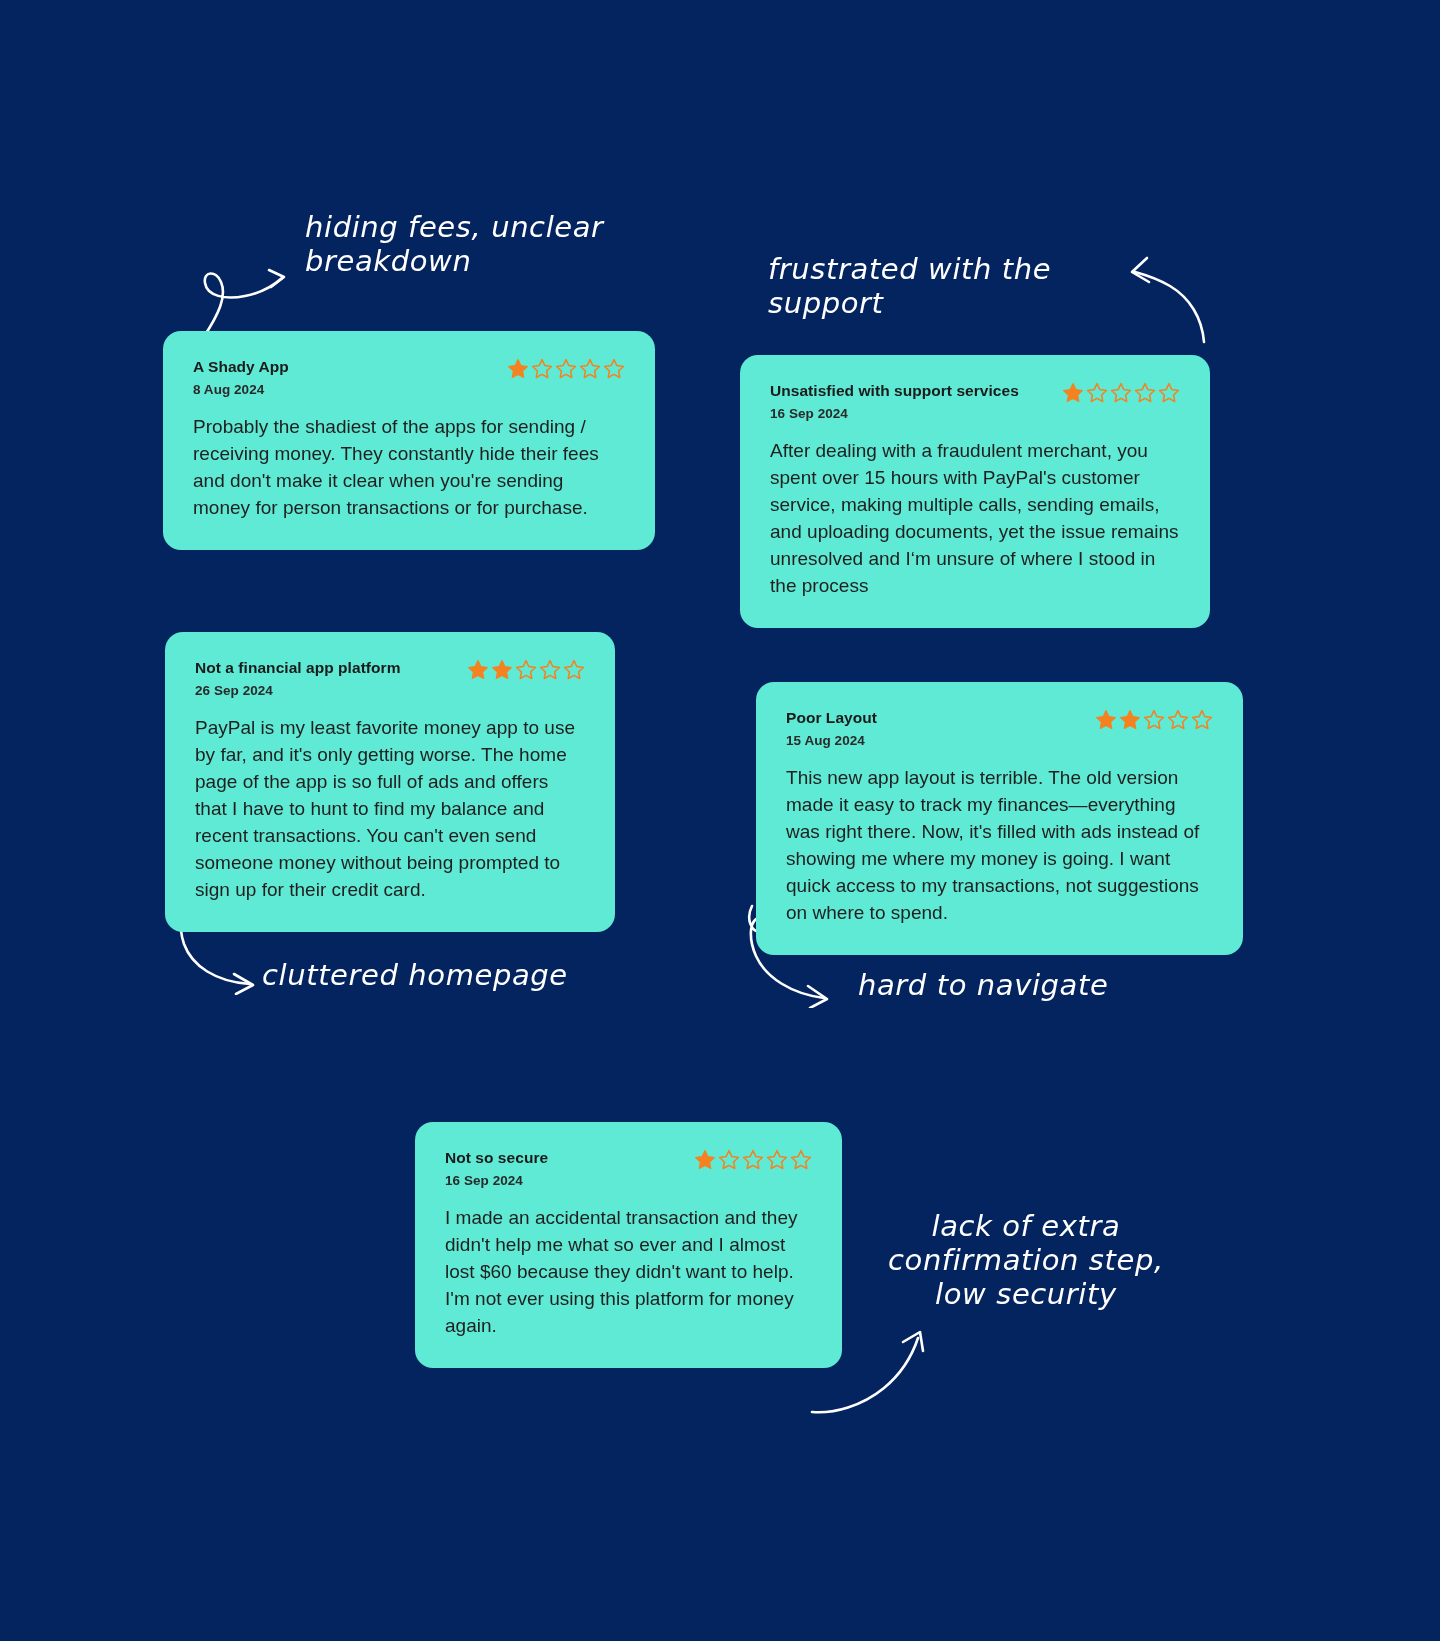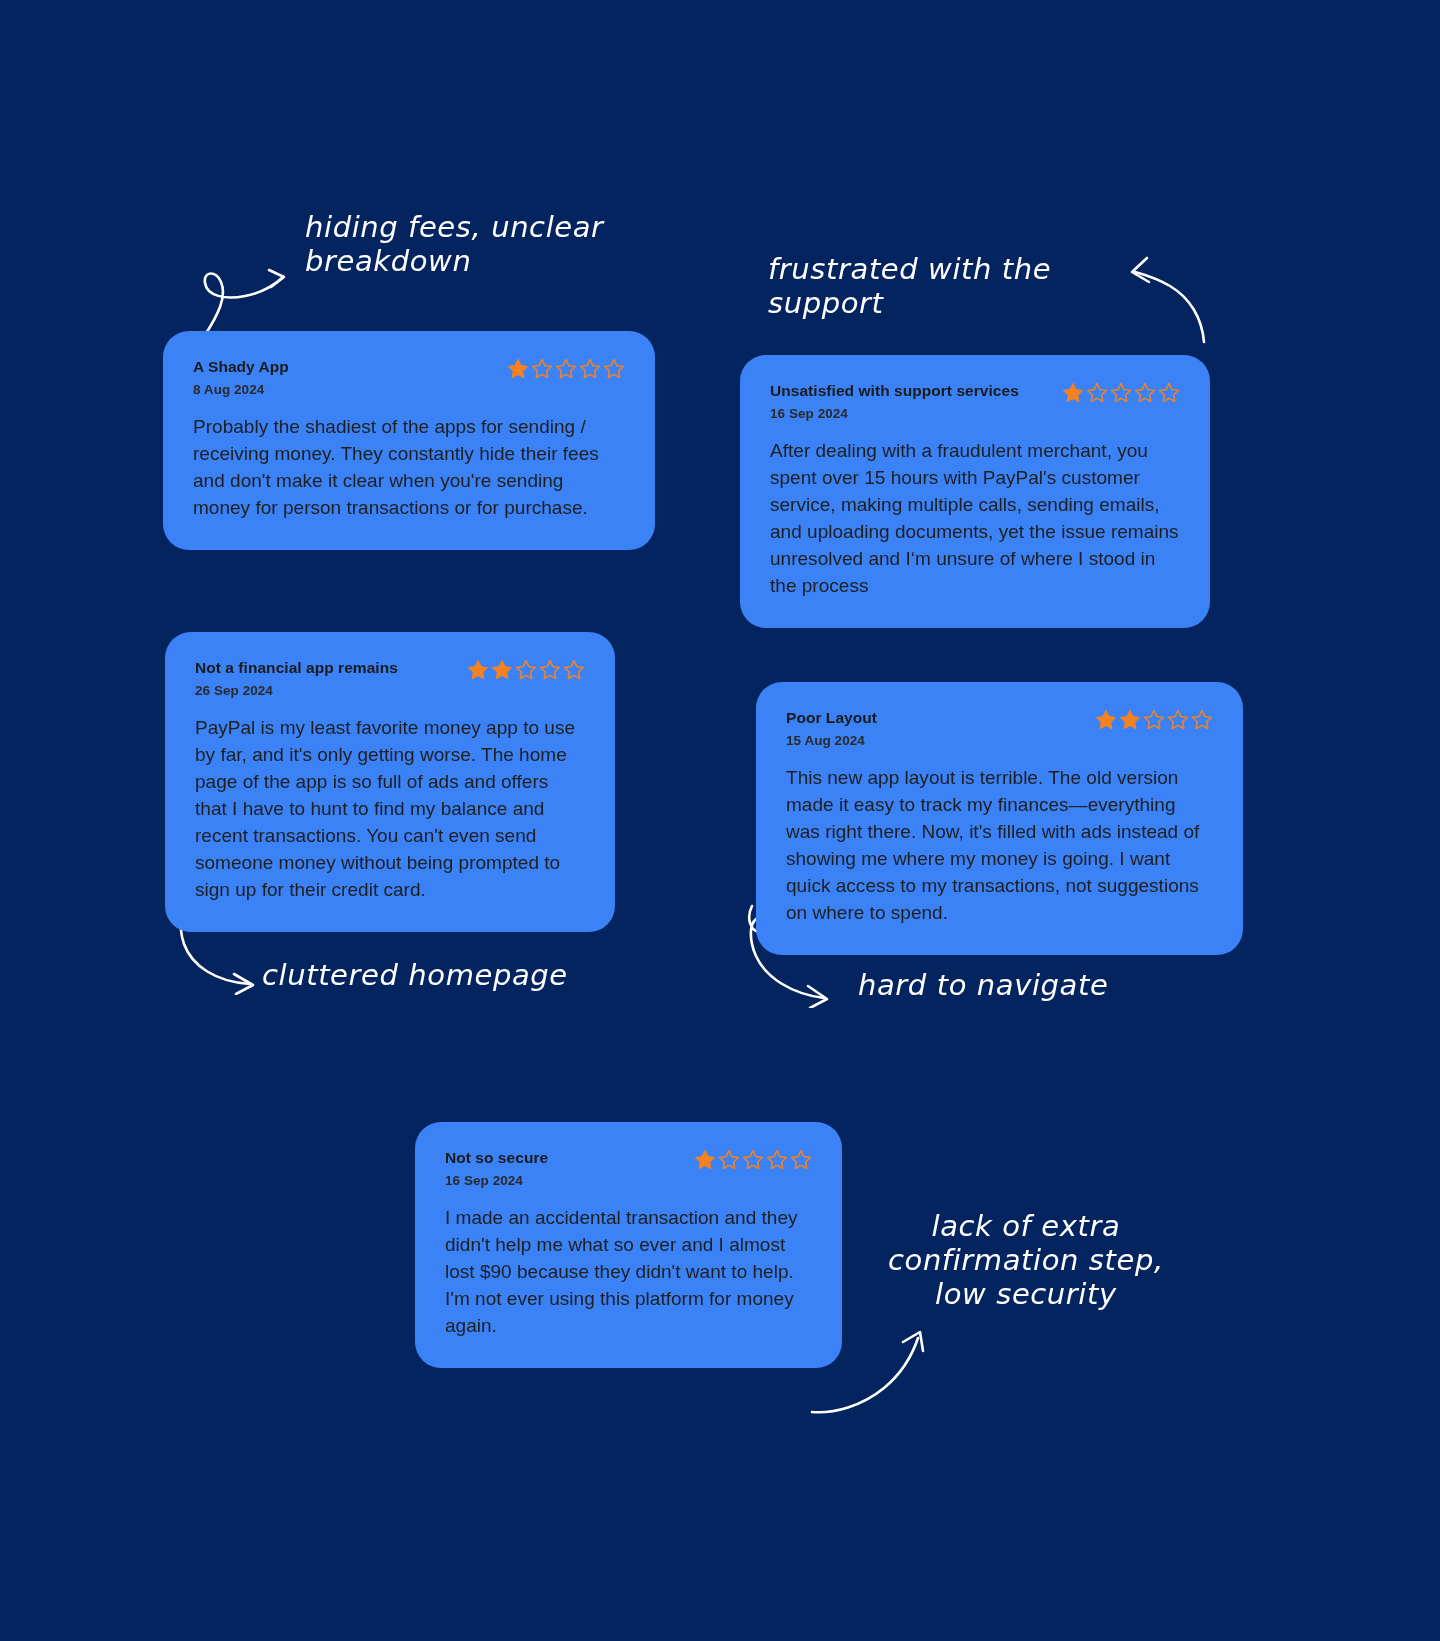--- a/index.html
+++ b/index.html
@@ -16,22 +16,22 @@
   }
   .canvas {
     position: relative;
     width: 1440px;
     height: 1641px;
   }
 
   
   .card {
     position: absolute;
-    background: #3b82f6;
-    border-radius: 26px;
+    background: #5eead4;
+    border-radius: 18px;
     box-sizing: border-box;
     padding: 26px 30px 28px 30px;
   }
   .card-head {
     display: flex;
     align-items: flex-start;
     justify-content: space-between;
     gap: 16px;
   }
   .card-title {
@@ -195,21 +195,21 @@
             <path d="M11 1.6 L13.85 7.6 L20.4 8.5 L15.6 13.0 L16.8 19.5 L11 16.4 L5.2 19.5 L6.4 13.0 L1.6 8.5 L8.15 7.6 Z" fill="none" stroke="#F58220" stroke-width="1.5" stroke-linejoin="round"></path>
           </svg>
         </div>
     </div>
     <div class="card-body">After dealing with a fraudulent merchant, you spent over 15 hours with PayPal's customer service, making multiple calls, sending emails, and uploading documents, yet the issue remains unresolved and I‘m unsure of where I stood in the process</div>
   </div>
 
   <div class="card" id="card-financial">
     <div class="card-head">
       <div>
-        <div class="card-title">Not a financial app remains</div>
+        <div class="card-title">Not a financial app platform</div>
         <div class="card-date">26 Sep 2024</div>
       </div>
       <div class="stars">
           <svg width="22" height="21" viewBox="0 0 22 21">
             <path d="M11 1.6 L13.85 7.6 L20.4 8.5 L15.6 13.0 L16.8 19.5 L11 16.4 L5.2 19.5 L6.4 13.0 L1.6 8.5 L8.15 7.6 Z" fill="#F58220" stroke="#F58220" stroke-width="1.1" stroke-linejoin="round"></path>
           </svg>
           <svg width="22" height="21" viewBox="0 0 22 21">
             <path d="M11 1.6 L13.85 7.6 L20.4 8.5 L15.6 13.0 L16.8 19.5 L11 16.4 L5.2 19.5 L6.4 13.0 L1.6 8.5 L8.15 7.6 Z" fill="#F58220" stroke="#F58220" stroke-width="1.1" stroke-linejoin="round"></path>
           </svg>
           <svg width="22" height="21" viewBox="0 0 22 21">
@@ -270,16 +270,16 @@
             <path d="M11 1.6 L13.85 7.6 L20.4 8.5 L15.6 13.0 L16.8 19.5 L11 16.4 L5.2 19.5 L6.4 13.0 L1.6 8.5 L8.15 7.6 Z" fill="none" stroke="#F58220" stroke-width="1.5" stroke-linejoin="round"></path>
           </svg>
           <svg width="22" height="21" viewBox="0 0 22 21">
             <path d="M11 1.6 L13.85 7.6 L20.4 8.5 L15.6 13.0 L16.8 19.5 L11 16.4 L5.2 19.5 L6.4 13.0 L1.6 8.5 L8.15 7.6 Z" fill="none" stroke="#F58220" stroke-width="1.5" stroke-linejoin="round"></path>
           </svg>
           <svg width="22" height="21" viewBox="0 0 22 21">
             <path d="M11 1.6 L13.85 7.6 L20.4 8.5 L15.6 13.0 L16.8 19.5 L11 16.4 L5.2 19.5 L6.4 13.0 L1.6 8.5 L8.15 7.6 Z" fill="none" stroke="#F58220" stroke-width="1.5" stroke-linejoin="round"></path>
           </svg>
         </div>
     </div>
-    <div class="card-body">I made an accidental transaction and they didn't help me what so ever and I almost lost $90 because they didn't want to help. I'm not ever using this platform for money again.</div>
+    <div class="card-body">I made an accidental transaction and they didn't help me what so ever and I almost lost $60 because they didn't want to help. I'm not ever using this platform for money again.</div>
   </div>
 
 </div>
 
 </body></html>

